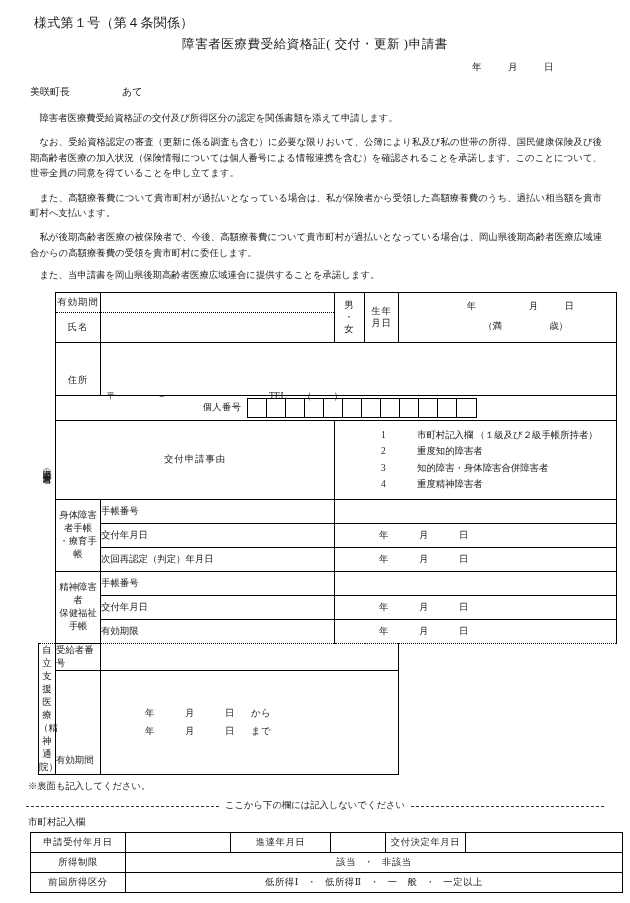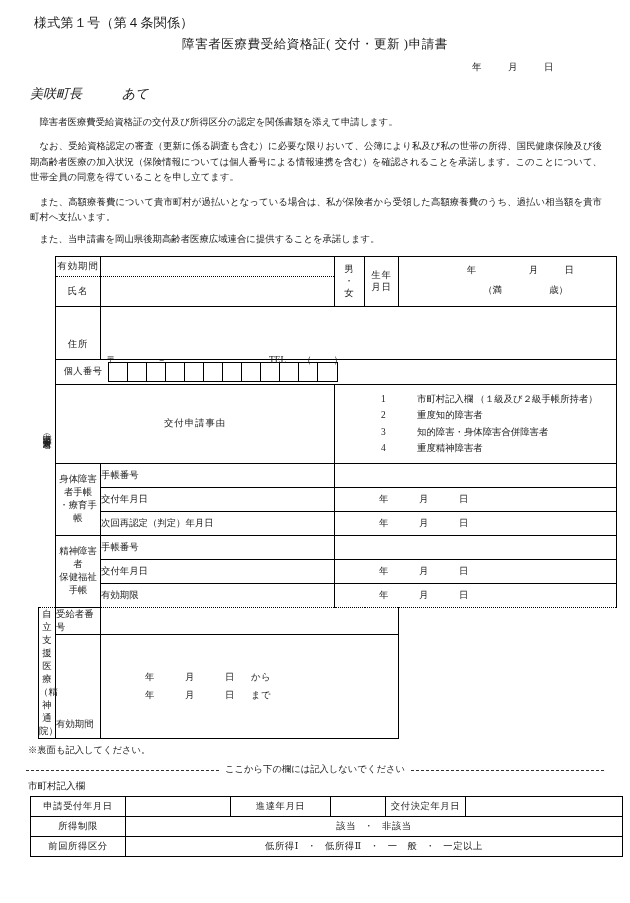--- a/index.html
+++ b/index.html
@@ -14,21 +14,21 @@
   }
   .page{position:relative;width:630px;height:903px;box-sizing:border-box;padding:14px 22px 0 22px;}
 
   
   .formno{font-size:13px;letter-spacing:.3px;margin:0 0 4px 12px;}
   .doctitle{text-align:center;font-size:12.5px;letter-spacing:.6px;margin:0 0 2px 0;font-weight:normal;}
   .dateline{text-align:right;font-size:9.5px;margin:8px 54px 0 0;letter-spacing:.5px;}
   .dateline span{display:inline-block;}
   .d-y{margin-right:26px;}
   .d-m{margin-right:26px;}
-  .addressee{margin:11px 0 12px 8px;font-size:13px;font-style:italic;}
+  .addressee{margin:11px 0 12px 8px;font-size:10px;}
   .addressee .who{display:inline-block;width:92px;}
 
   
   .para{font-size:9.4px;line-height:15.4px;margin:9px 6px 0 8px;text-align:justify;text-indent:1em;}
   .para.tight{margin-top:7px;}
 
   
   .maintable{margin:8px 0 0 16px;width:578px;border-collapse:collapse;table-layout:fixed;}
   .maintable td{border:1px solid #000;padding:0;vertical-align:middle;font-size:9.4px;}
   .b-thick{border-width:1.6px !important;}
@@ -65,21 +65,21 @@
   .birth-l1 .s2{display:inline-block;width:62px;}
   .birth-l2 .m1{display:inline-block;width:66px;text-align:left;padding-left:36px;}
 
   .addr-inner{position:relative;height:52px;}
   .addr-top{position:absolute;top:5px;left:6px;right:6px;}
   .addr-top .zip{display:inline-block;width:50px;}
   .addr-top .dash{display:inline-block;width:112px;}
   .addr-top .tel{display:inline-block;margin-top:43px;}
 
   
-  .mynum-wrap{display:flex;align-items:center;}
+  .mynum-wrap{display:flex;align-items:center;justify-content:center;}
   .mynum-lbl{width:50px;text-align:center;font-size:9.2px;letter-spacing:.5px;}
   .mynum-boxes{display:flex;border:1.5px solid #000;}
   .mynum-boxes .bx{width:19px;height:18px;border-right:1px solid #000;box-sizing:border-box;}
   .mynum-boxes .bx:last-child{border-right:0;}
   .mynum-boxes .bx.sep{border-right:1.5px solid #000;}
 
   .reasons{padding:6px 0 6px 0;}
   .reasons .r{display:flex;line-height:16.5px;font-size:9.4px;padding-left:46px;}
   .reasons .r .n{width:36px;}
 
@@ -123,20 +123,21 @@
   <div class="dateline">
     <span class="d-y">年</span><span class="d-m">月</span><span>日</span>
   </div>
   <div class="addressee">
     <span class="who">美咲町長</span><span>あて</span>
   </div>
 
   <div class="para">障害者医療費受給資格証の交付及び所得区分の認定を関係書類を添えて申請します。</div>
   <div class="para">なお、受給資格認定の審査（更新に係る調査も含む）に必要な限りおいて、公簿により私及び私の世帯の所得、国民健康保険及び後期高齢者医療の加入状況（保険情報については個人番号による情報連携を含む）を確認されることを承諾します。このことについて、世帯全員の同意を得ていることを申し立てます。</div>
   <div class="para">また、高額療養費について貴市町村が過払いとなっている場合は、私が保険者から受領した高額療養費のうち、過払い相当額を貴市町村へ支払います。</div>
+  <div class="para">私が後期高齢者医療の被保険者で、今後、高額療養費について貴市町村が過払いとなっている場合は、岡山県後期高齢者医療広域連合からの高額療養費の受領を貴市町村に委任します。</div>
   <div class="para tight">また、当申請書を岡山県後期高齢者医療広域連合に提供することを承諾します。</div>
 
   <table class="maintable">
     <colgroup>
       <col style="width:17px">
         <col style="width:45px">
         <col style="width:234px">
       <col style="width:30px">
         <col style="width:34px">
         <col style="width:218px">

